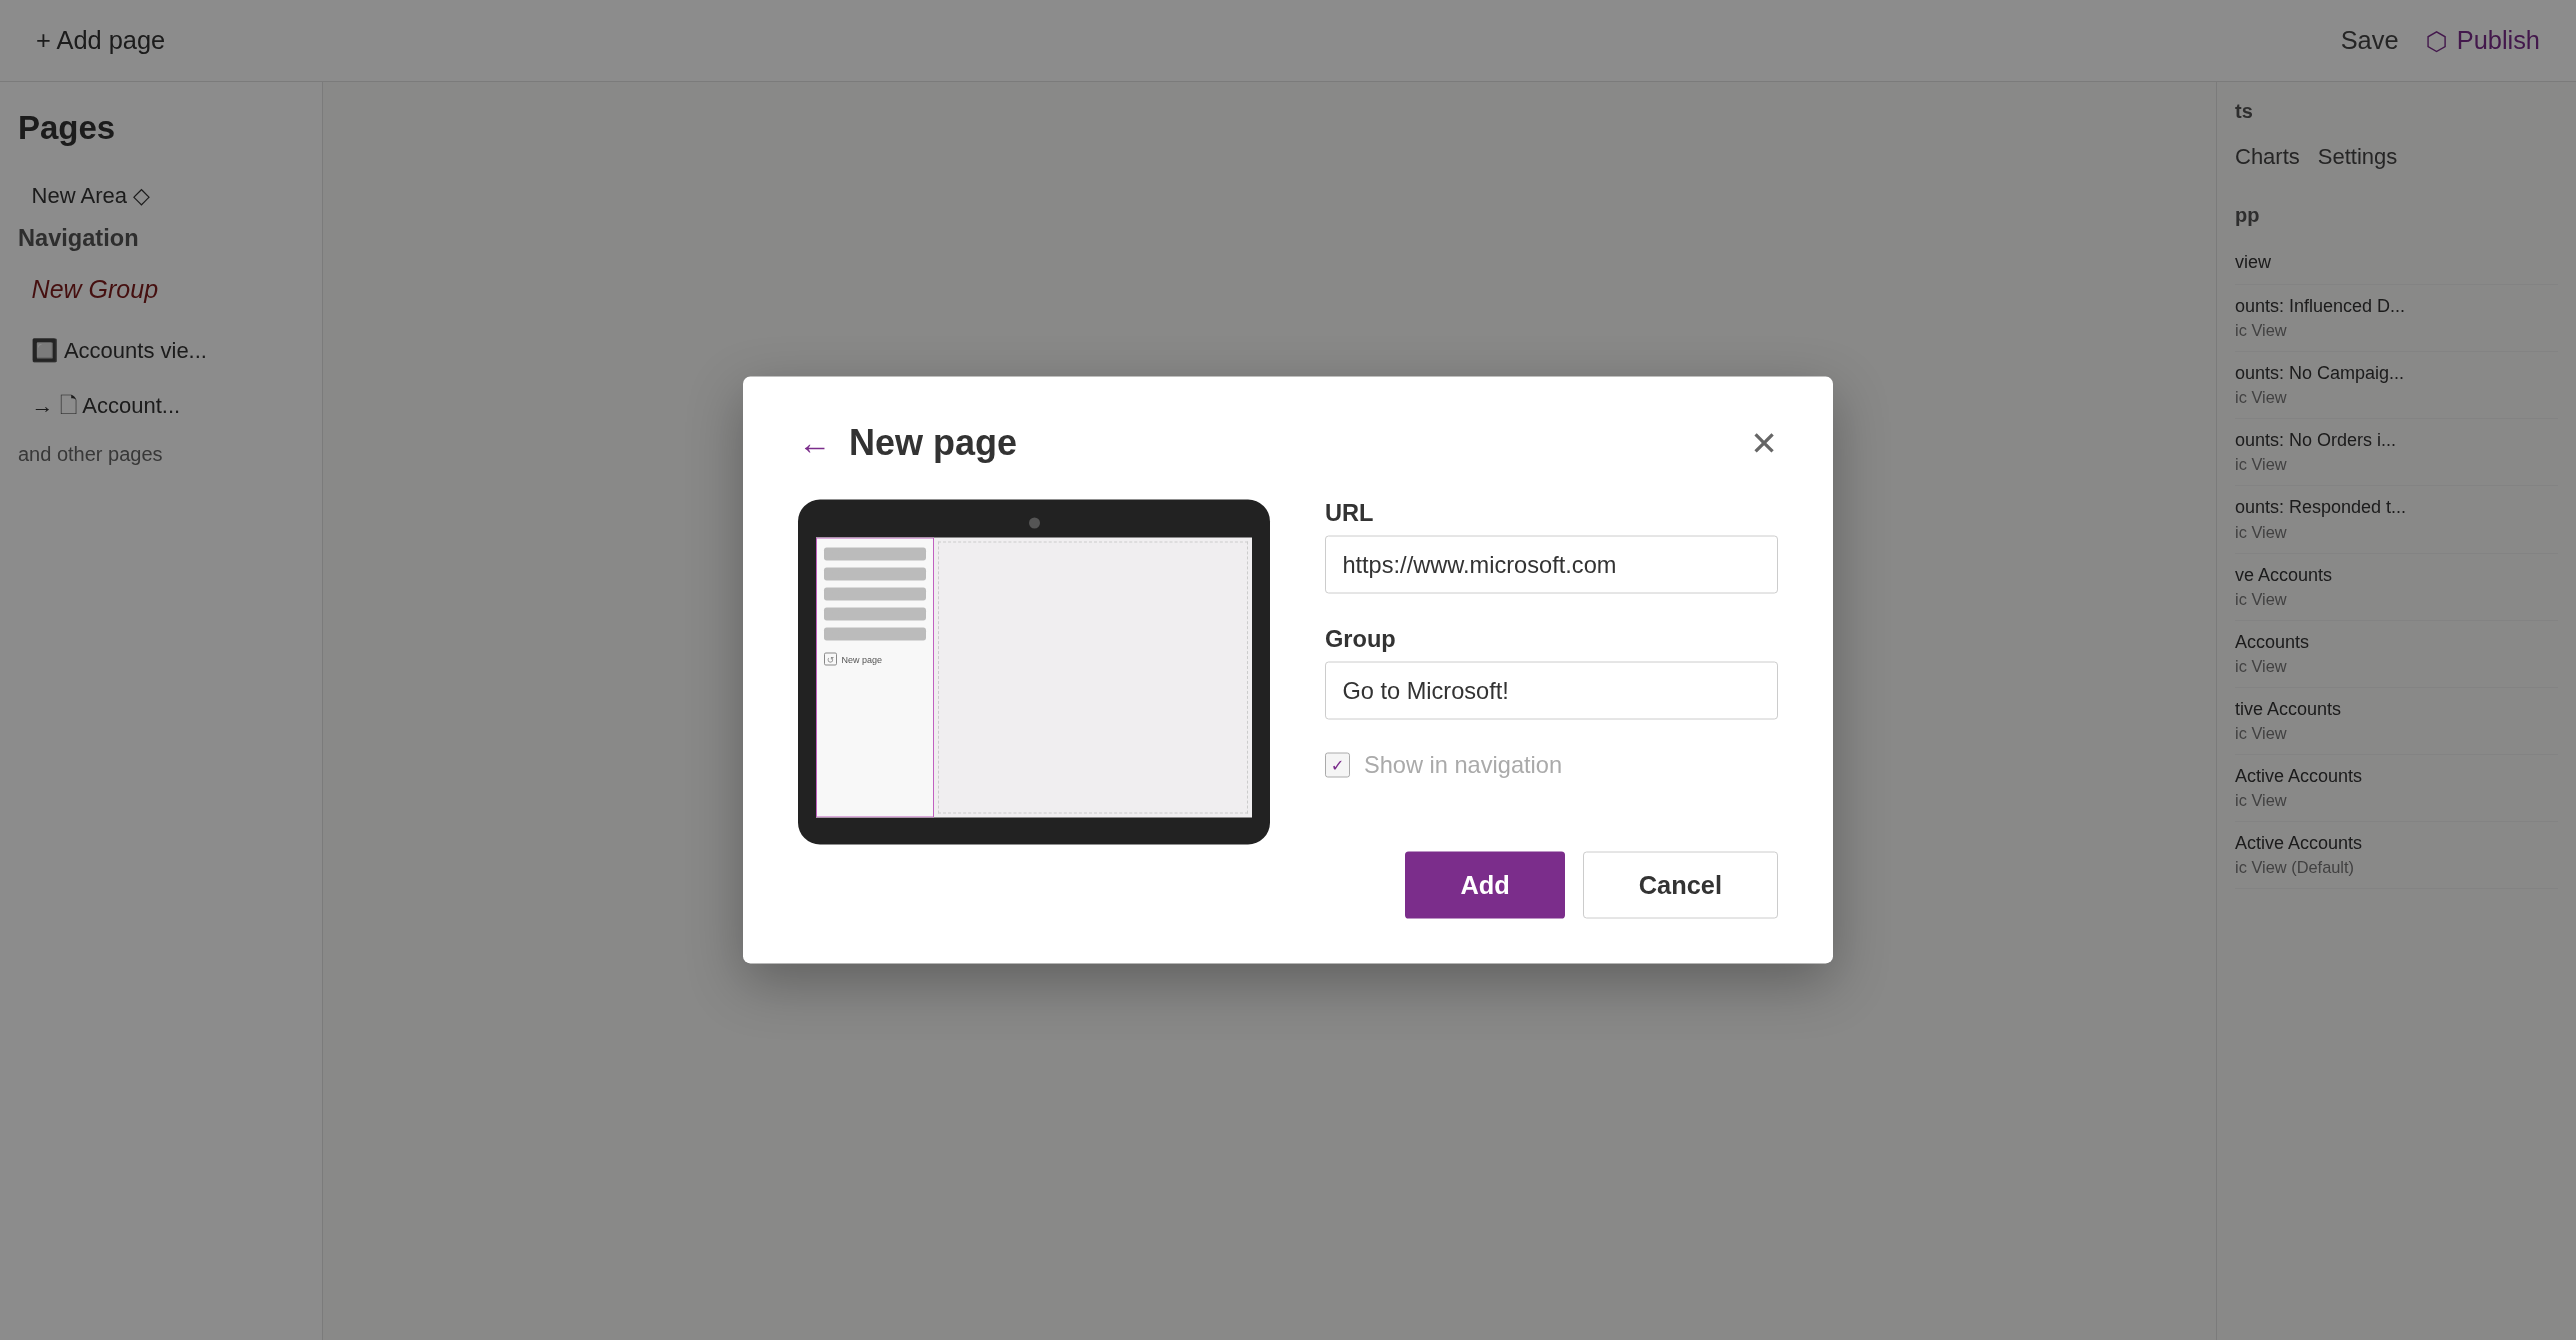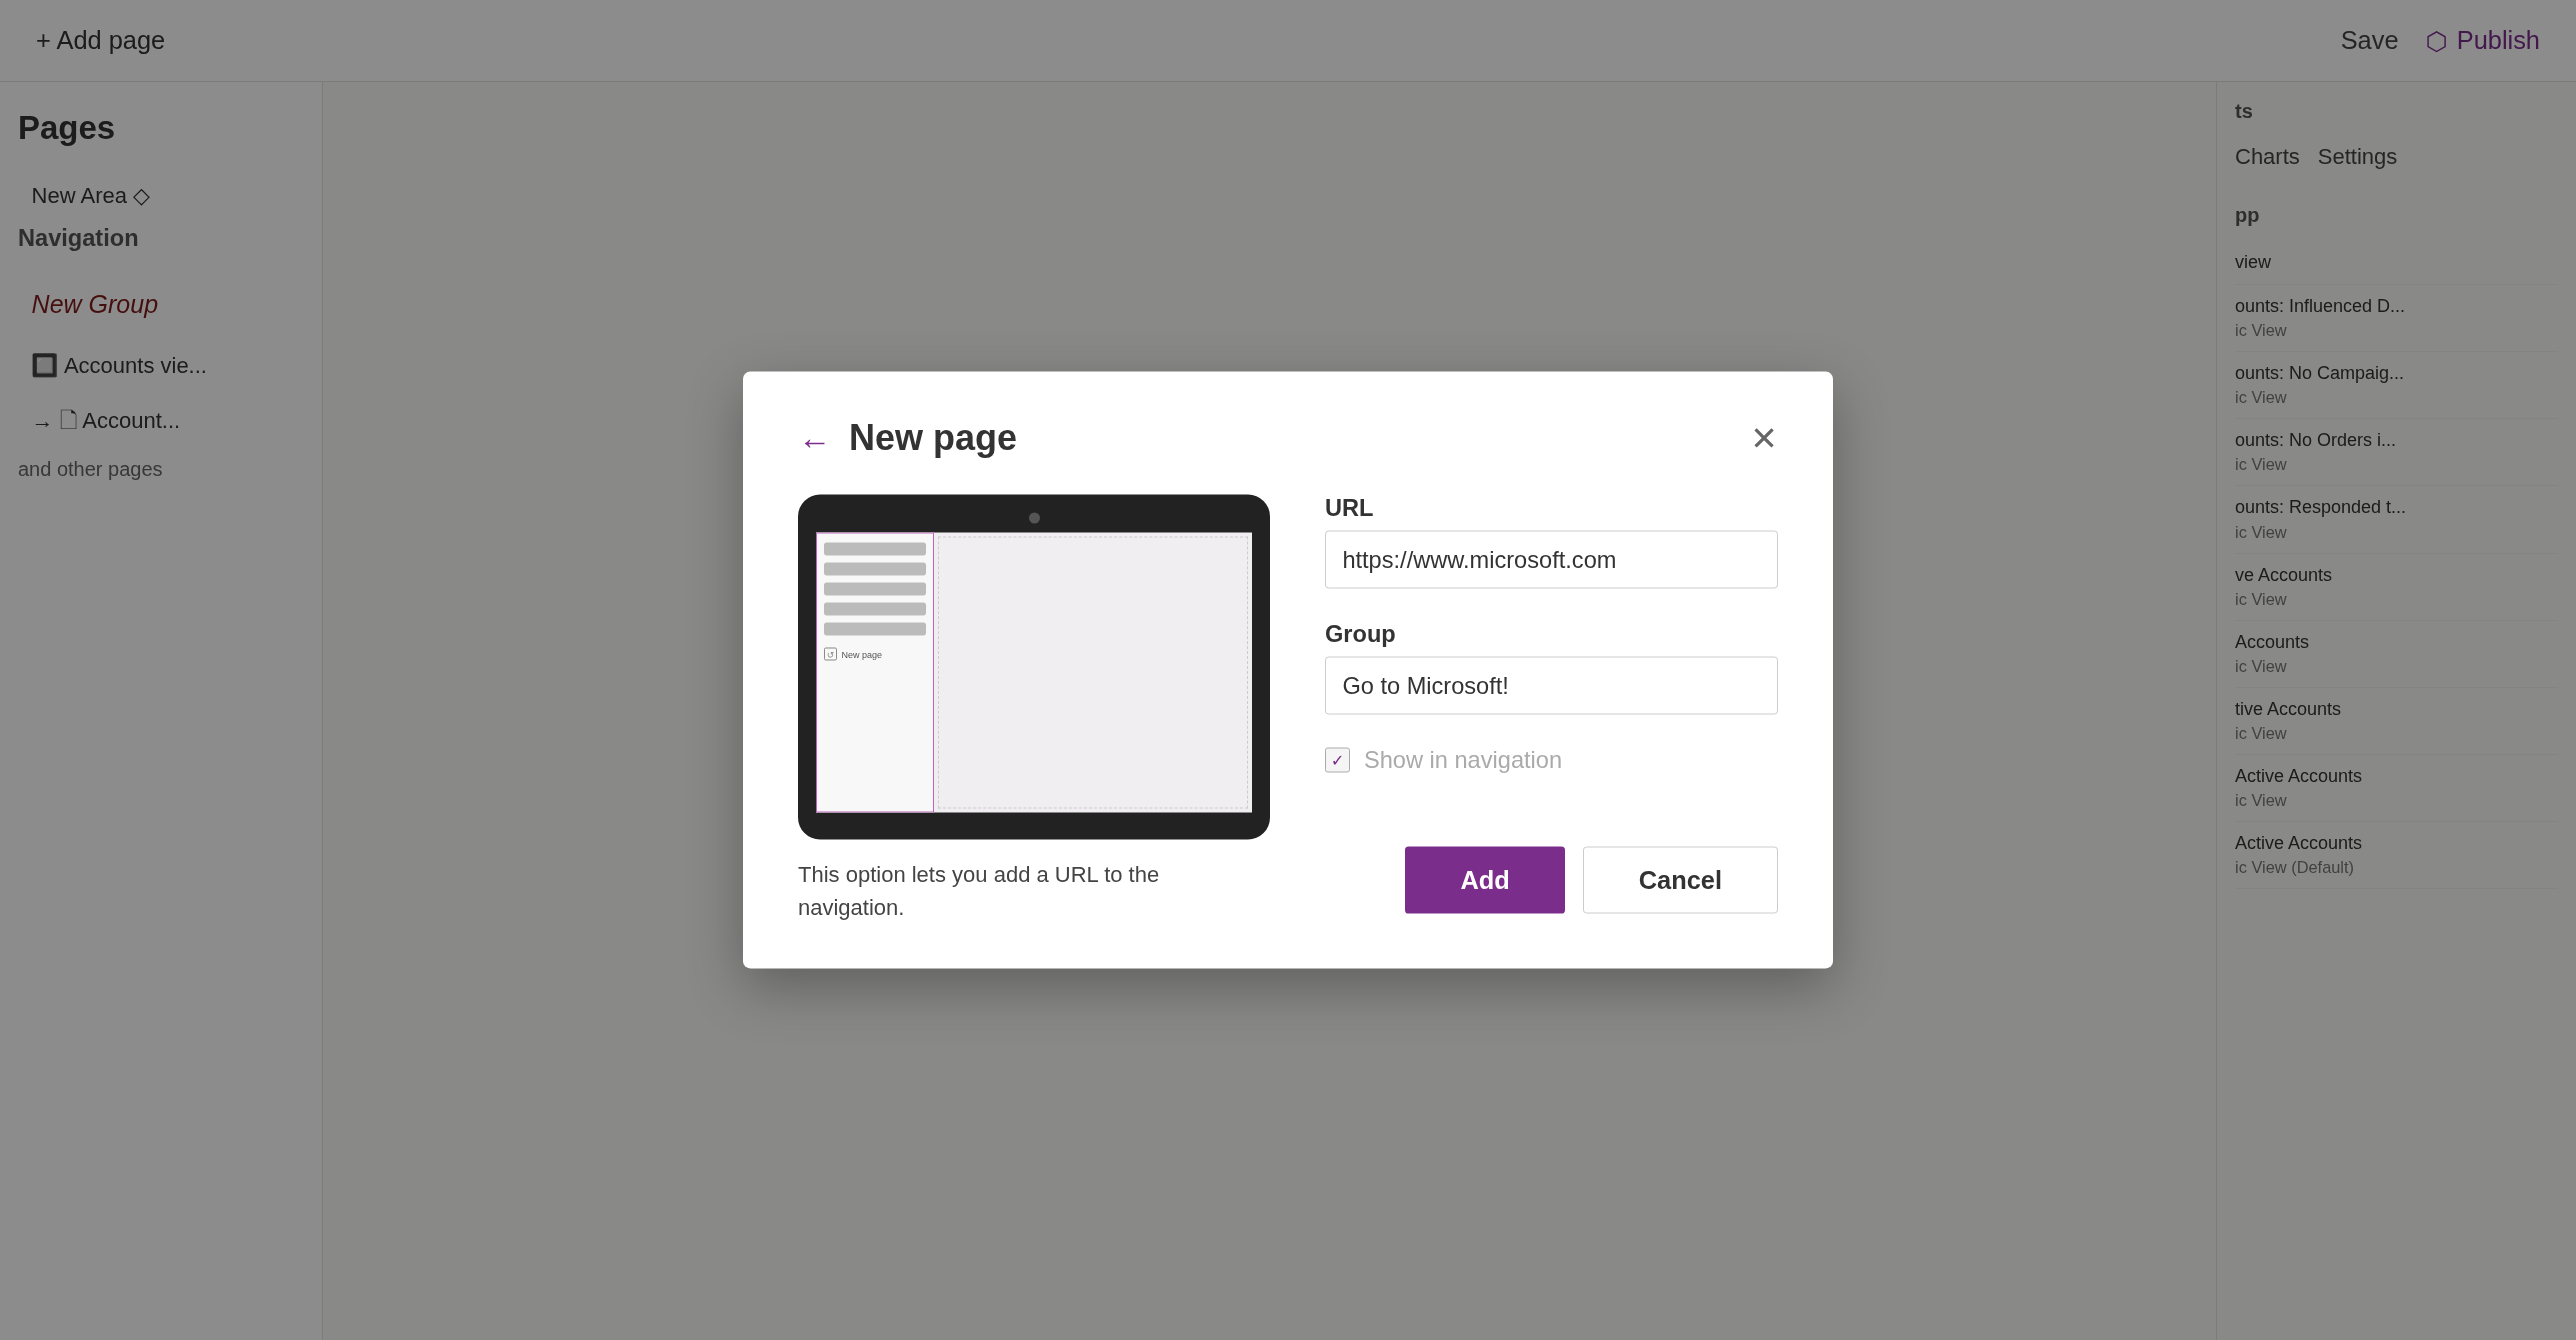--- a/index.html
+++ b/index.html
@@ -77,21 +77,21 @@
     .sidebar-title {
       font-size: 33px;
       font-weight: 700;
       color: #333;
       margin-bottom: 27px;
     }
     .sidebar-section {
       font-size: 23.6px;
       font-weight: 600;
       color: #555;
-      margin-bottom: 27px;
+      margin-bottom: 12px;
     }
     .sidebar-item {
       font-size: 22px;
       color: #333;
       padding: 9px 13.6px;
       cursor: pointer;
       border-radius: 3.6px;
       margin-bottom: 7.3px;
     }
     .sidebar-new-group {
@@ -501,21 +501,20 @@
               <div class="tablet-sidebar-line"></div>
             </div>
             <div class="tablet-new-page-item">
               <div class="tablet-new-page-icon">↺</div>
               <span class="tablet-new-page-text">New page</span>
             </div>
           </div>
           <div class="tablet-content"></div>
         </div>
       </div>
-      <p class="dialog-description">This option lets you add a URL to the navigation.</p>
     </div>
 
     <div class="dialog-form">
       <div class="form-group">
         <label class="form-label">URL</label>
         <input class="form-input" type="text" value="https://www.microsoft.com" style="">
       </div>
       <div class="form-group">
         <label class="form-label">Group</label>
         <input class="form-input" type="text" value="Go to Microsoft!" style="">

